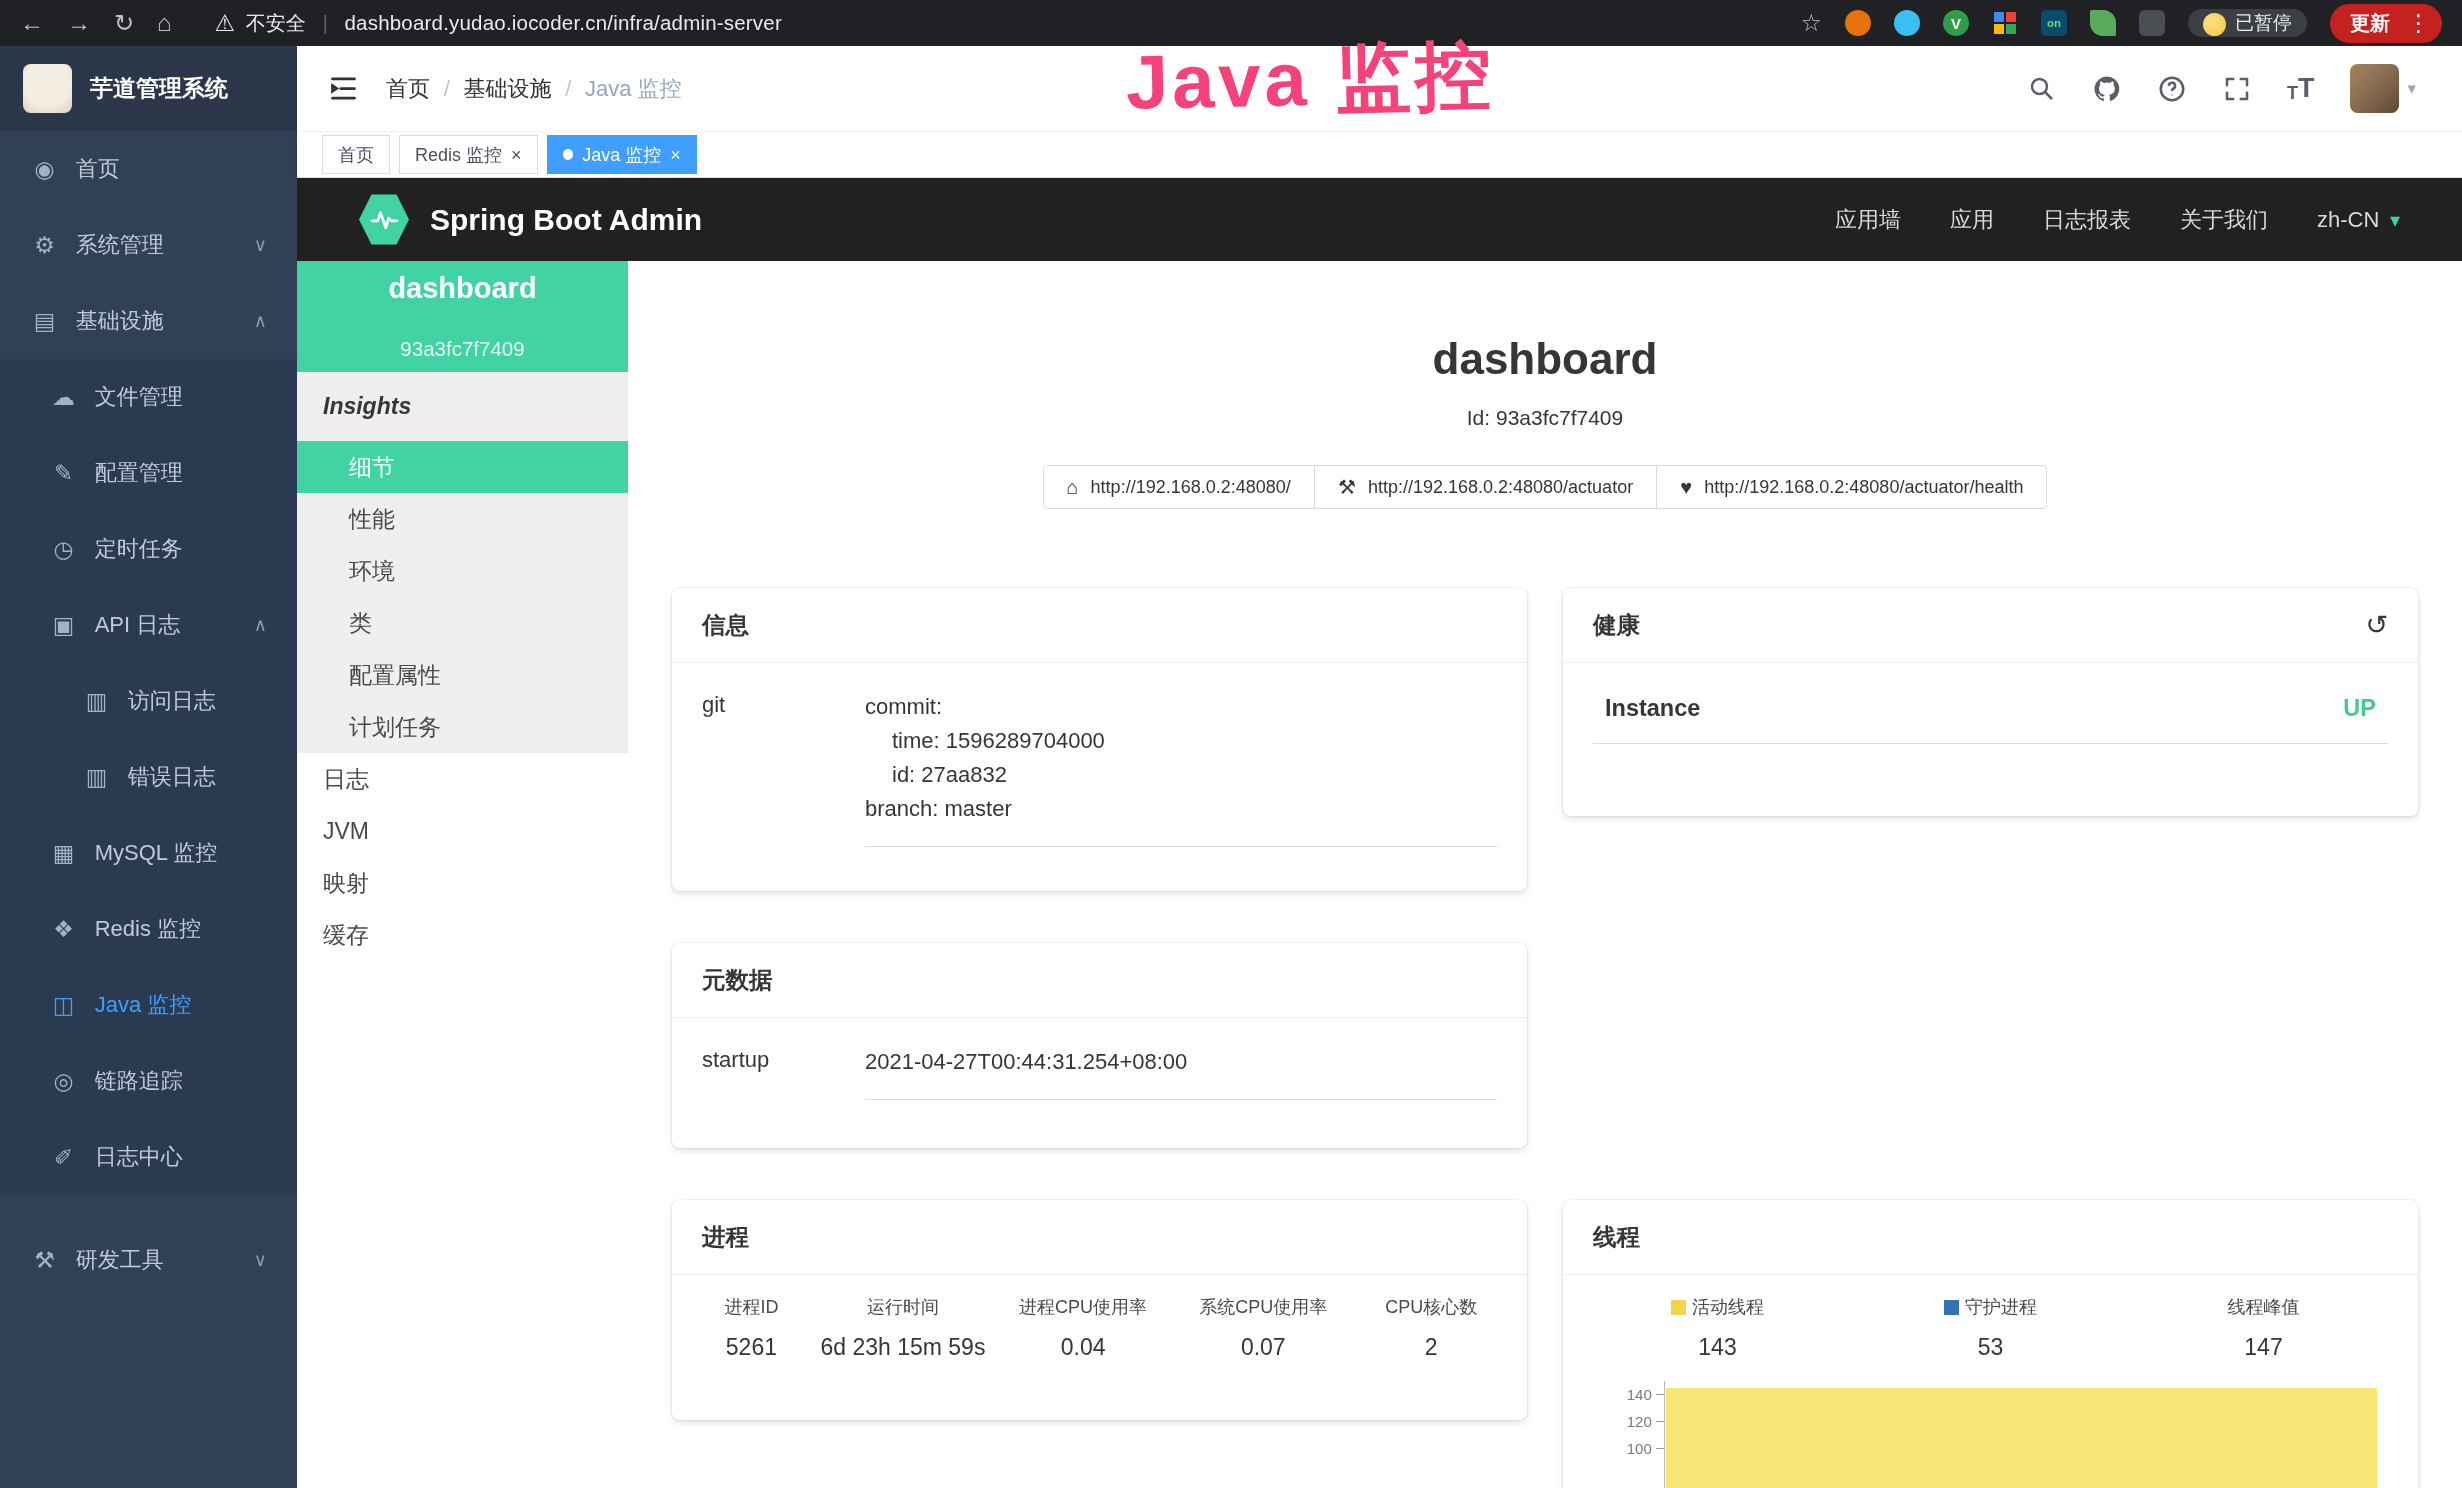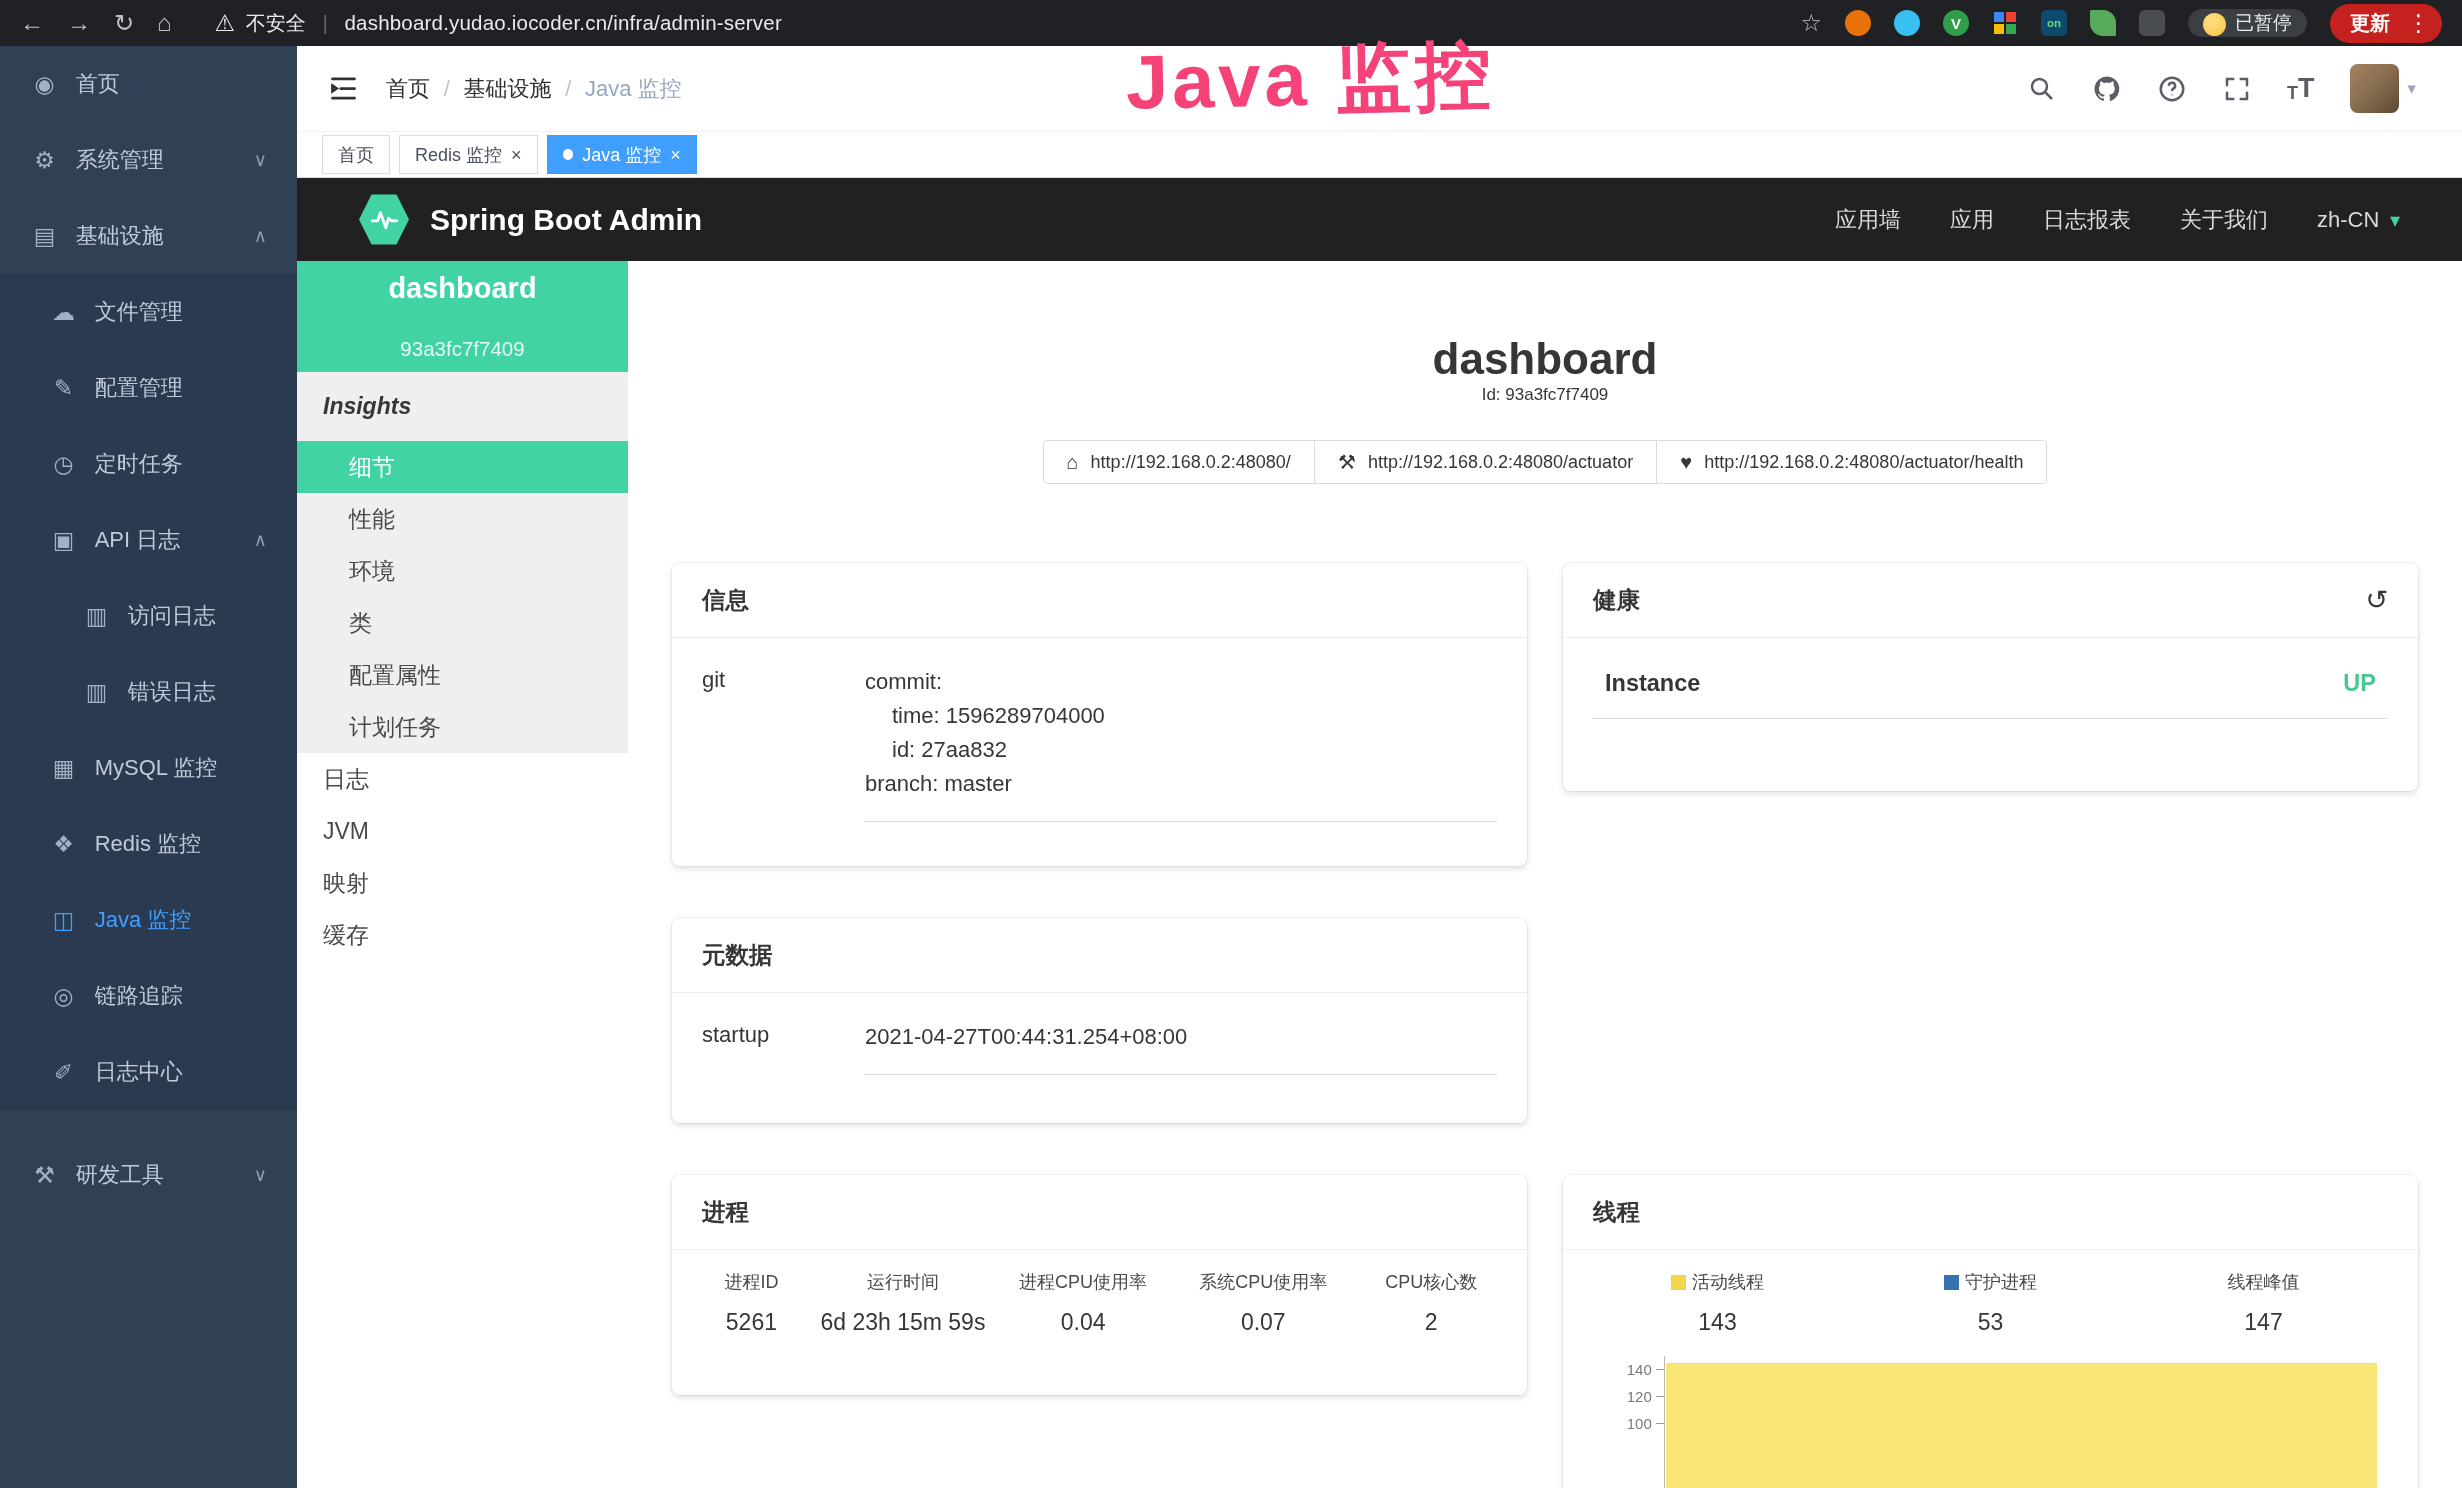--- a/index.html
+++ b/index.html
@@ -89,21 +89,21 @@
   .instance-name { font-size:29px; font-weight:700; }
   .instance-id { font-size:20.5px; color:rgba(255,255,255,.85);margin-top:24px; }
   .menu-group { background:#efefef; }
   .group-label { height:69px; display:flex; align-items:center; padding:0 26px; font-size:23px; font-weight:700; color:#363636;font-style:italic; }
   .sba-item { height:52px; display:flex; align-items:center; padding:0 26px; font-size:23px; color:#4a4a4a; cursor:pointer; }
   .sba-item.sub { padding-left:52px; }
   .sba-item.active { background:#42d3a5; color:#fff; }
 
   .sba-content { flex:1; background:#fff; overflow:hidden; padding:0 44px; min-width:0; }
   .detail-title { margin-top:73px; text-align:center; font-size:44px; font-weight:700; color:#363636; }
-  .detail-id { text-align:center; font-size:17px; color:#363636; margin-top:1px; }
+  .detail-id { text-align:center; font-size:21px; color:#363636; margin-top:22px; }
   .links-row { display:flex; justify-content:center; margin-top:35px; }
   .link-btn { display:flex; align-items:center; gap:12px; border:0.8px solid #dbdbdb; background:#fff; padding:0 23px; height:44px; font-size:18px; color:#363636; margin-left:-0.8px; cursor:pointer; white-space:nowrap; }
   .link-btn:first-child { border-radius:4.6px 0 0 4.6px; margin-left:0; }
   .link-btn:last-child { border-radius:0 4.6px 4.6px 0; }
   .lnk-ic { font-size:20px; }
 
   .cards { display:grid; grid-template-columns:1fr 1fr; column-gap:36px; row-gap:52px; margin-top:79px; align-items:start; }
   .card { background:#fff; border-radius:7.6px; box-shadow:0 3px 6px rgba(10,10,10,.12), 0 0 0 0.8px rgba(10,10,10,.06); }
   .card-header { display:flex; align-items:center; justify-content:space-between; padding:21px 30px; border-bottom:1.5px solid #ededed; font-size:23.5px; font-weight:700; color:#363636; }
   .history-ic { font-size:27px; font-weight:400; color:#363636; cursor:pointer; }
@@ -178,20 +178,24 @@
     </div>
     <div class="update-pill">
       <span>更新</span>
       <span class="kebab">⋮</span>
     </div>
   </div>
 
   <div class="app">
 
     <aside class="sidebar">
+      <div class="logo-row">
+        <div class="logo-img"></div>
+        <div class="logo-title">芋道管理系统</div>
+      </div>
       <nav>
         <div class="menu-item l1">
           <span class="mi-icon">◉</span>
           <span>首页</span>
         </div>
         <div class="menu-item l1">
           <span class="mi-icon">⚙</span>
           <span>系统管理</span>
           <span class="chevron">∨</span>
         </div>

